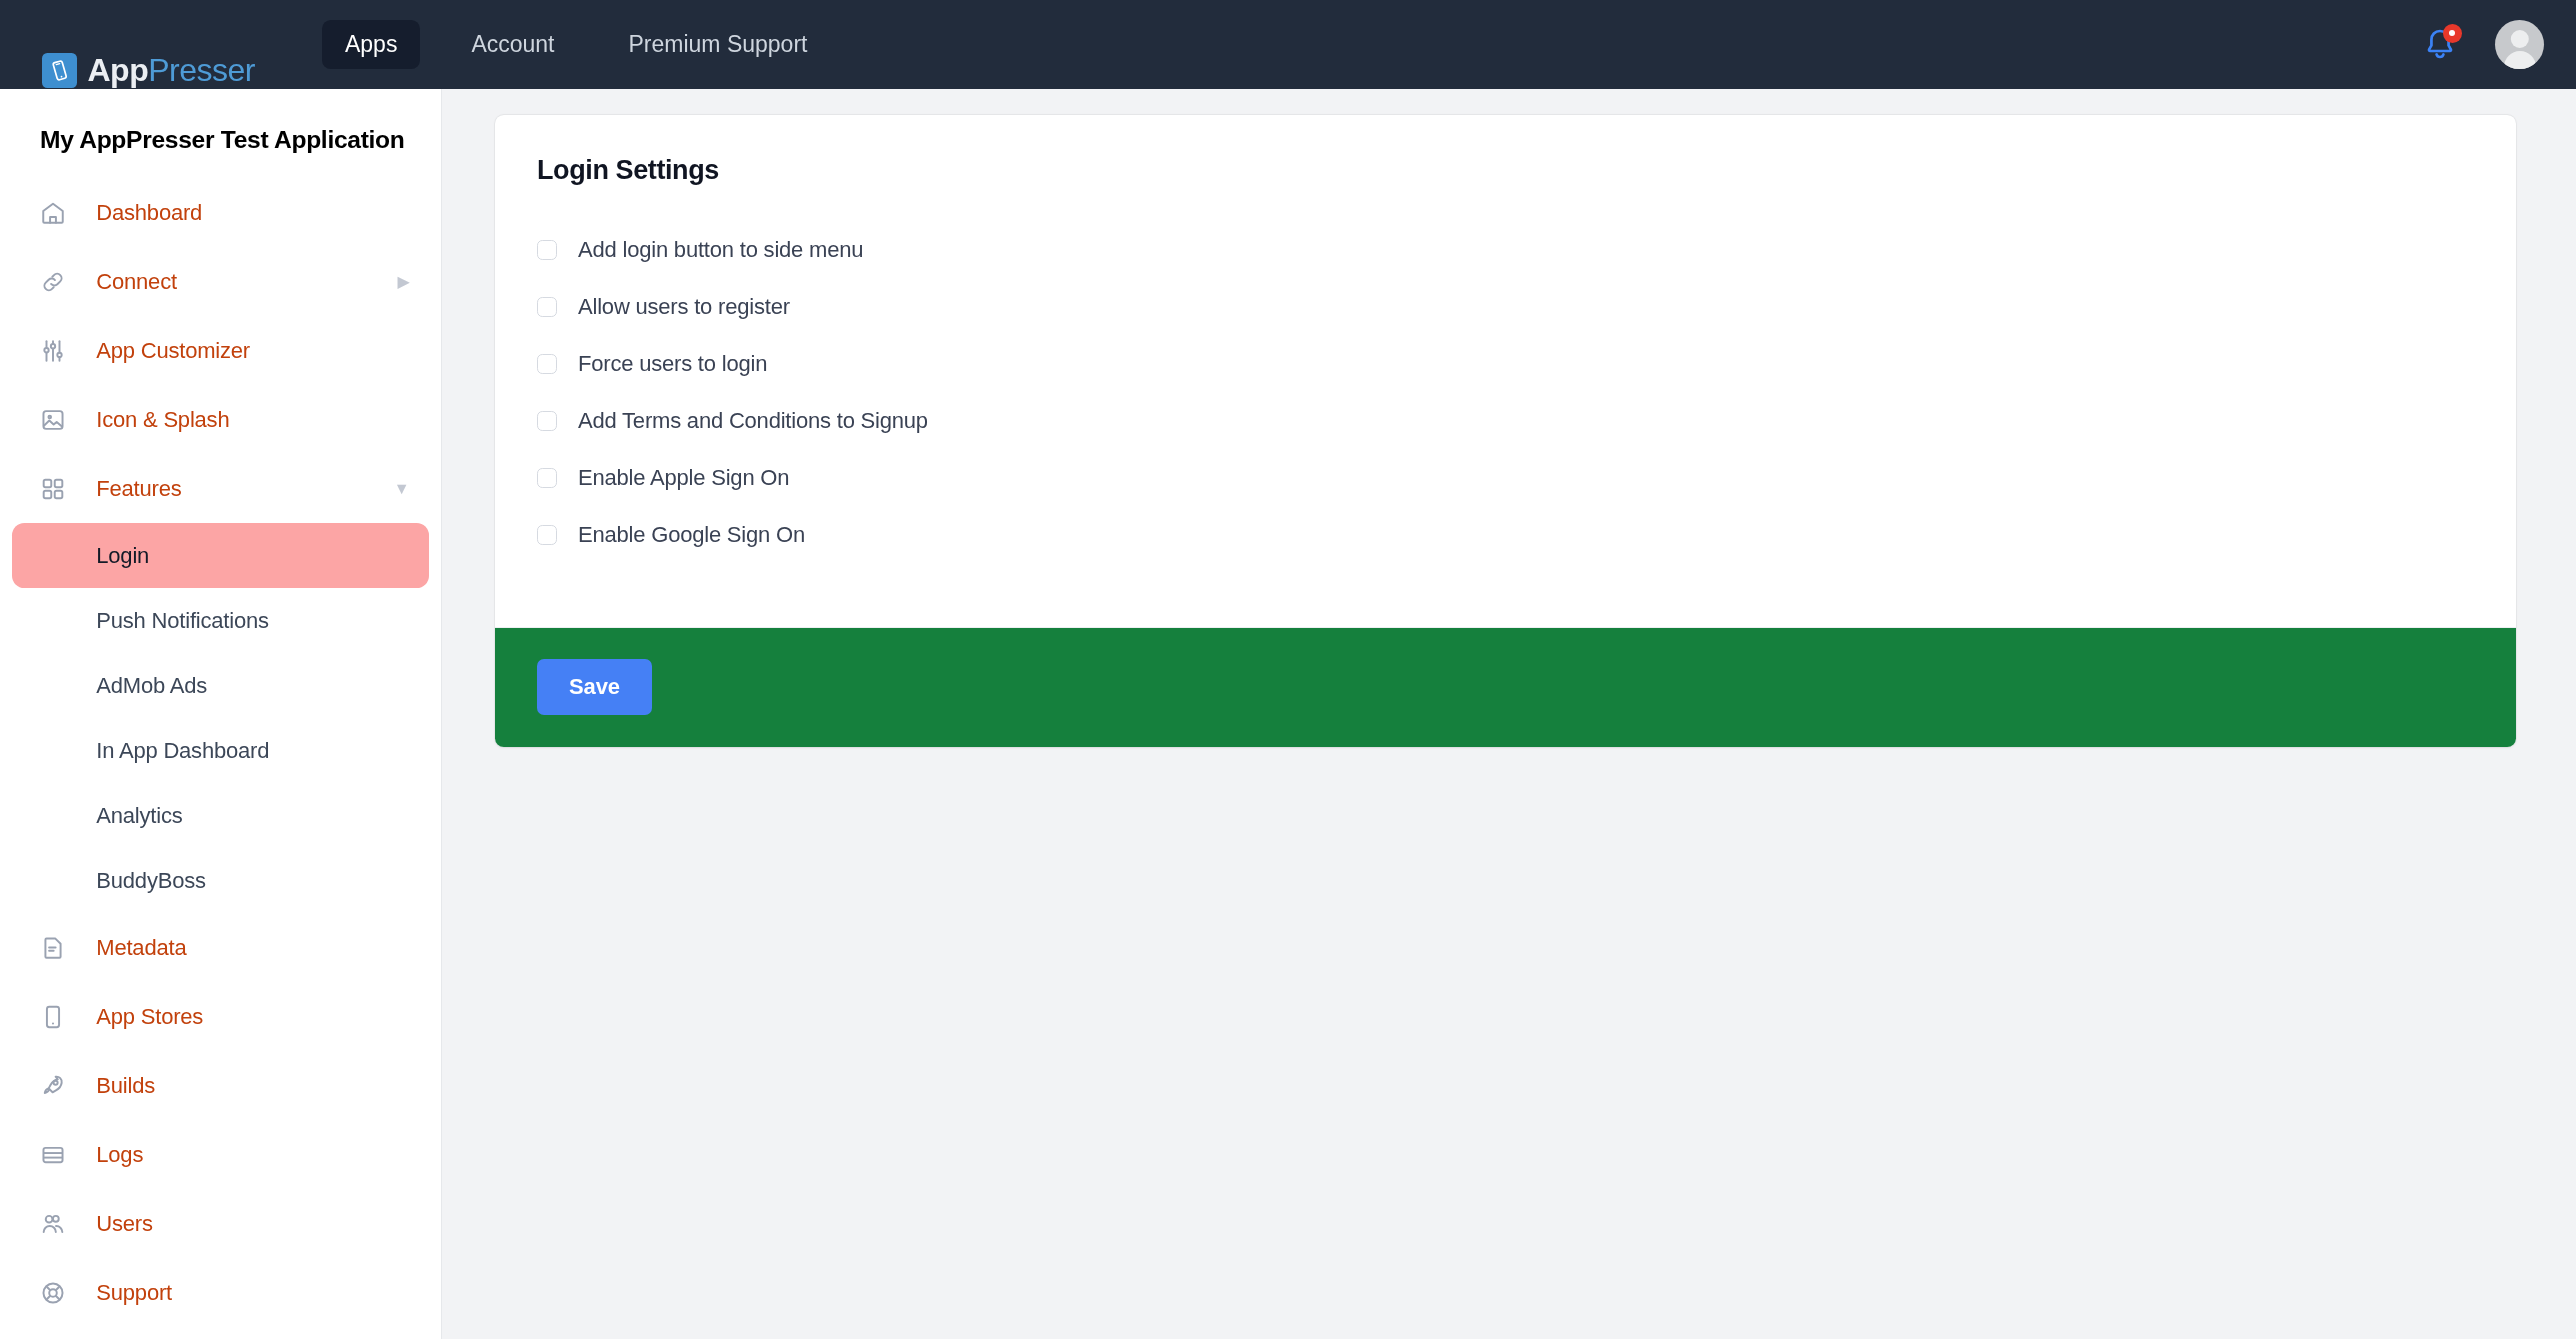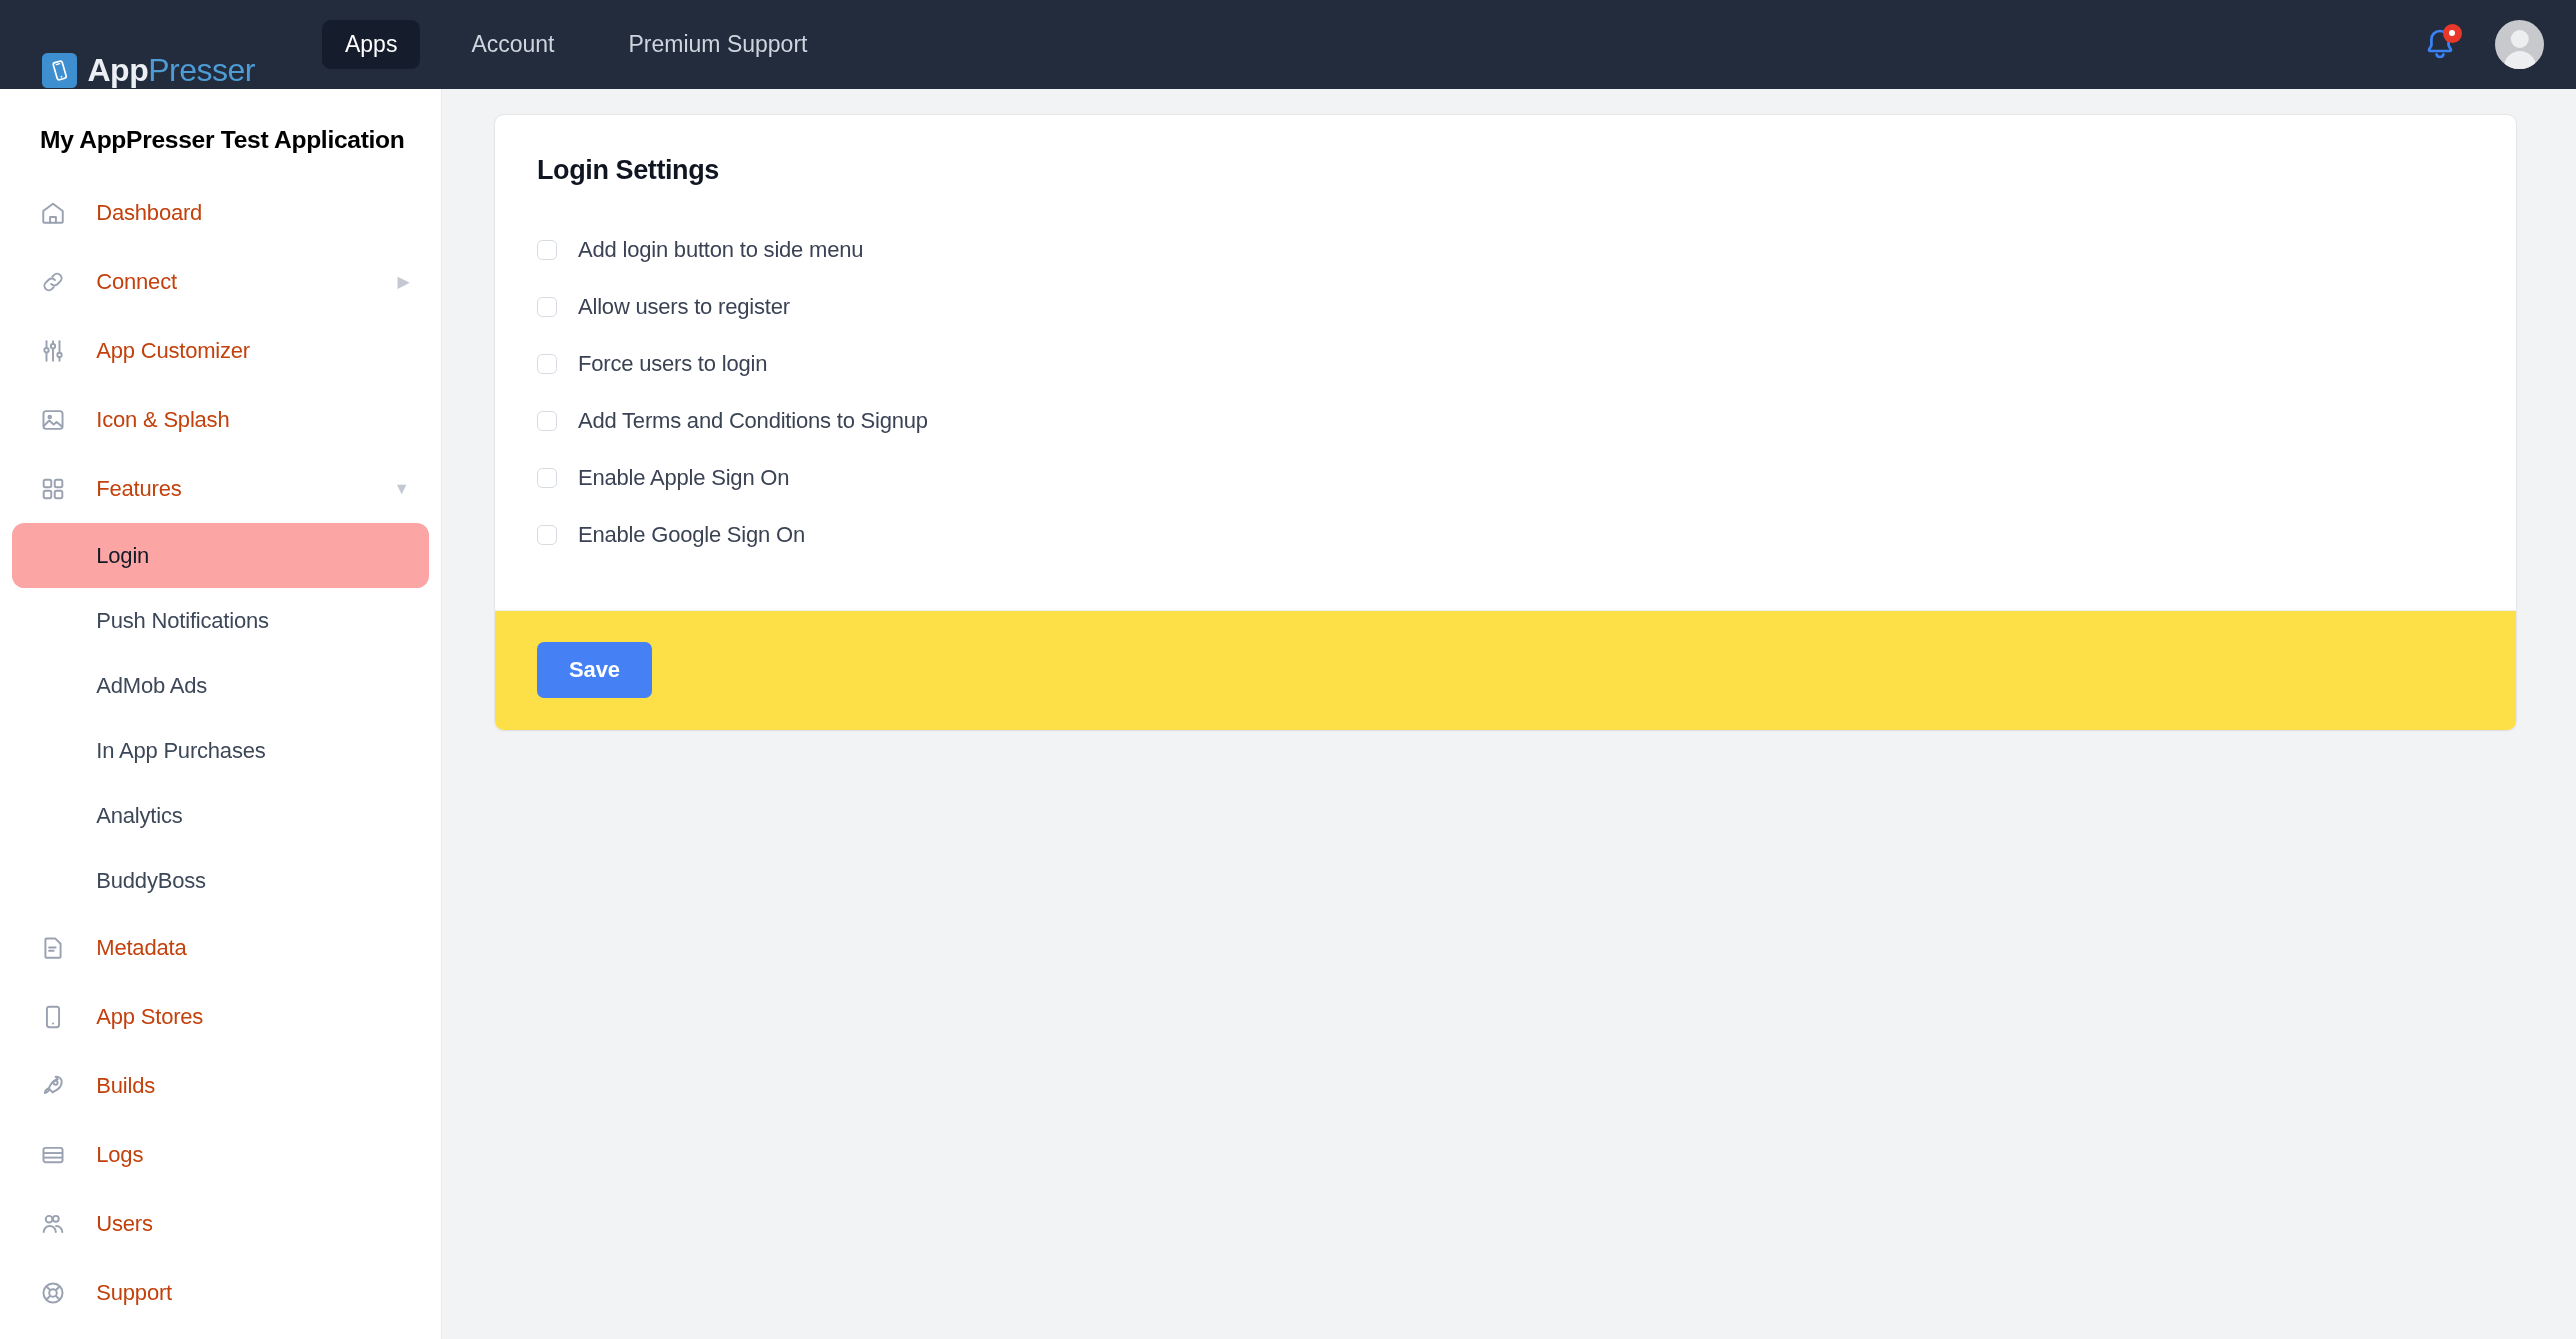--- a/index.html
+++ b/index.html
@@ -105,22 +105,23 @@
   }
   .check-row{ display:flex; align-items:center; height:57px; cursor:pointer; }
   .cbox{
     width:20px; height:20px; border:1.4px solid #D6DAE1; border-radius:5.3px;
     background:#FFFFFF; flex:none;
   }
   .check-label{
     font-size:22px; color:#3A4254; margin-left:21px; letter-spacing:-0.2px; white-space:nowrap;
   }
   .card-footer{
-    background:#fde047; border-top:0.9px solid #EDEFF2;
+    background:#15803d; border-top:0.9px solid #EDEFF2;
     padding:31px 42px 32px 42px;
+    margin-top:17px;
   }
   .btn-save{
     display:inline-block; background:#4580F5; color:#FFFFFF;
     font-size:22px; font-weight:700; letter-spacing:-0.1px;
     padding:15px 32px; border-radius:7px; border:none; cursor:pointer;
     font-family:"Liberation Sans", sans-serif;
   }
 </style>
 </head>
 <body>
@@ -239,21 +240,21 @@
     <div class="sub-item active">
       <span class="sub-label">Login</span>
     </div>
     <div class="sub-item">
       <span class="sub-label">Push Notifications</span>
     </div>
     <div class="sub-item">
       <span class="sub-label">AdMob Ads</span>
     </div>
     <div class="sub-item">
-      <span class="sub-label">In App Purchases</span>
+      <span class="sub-label">In App Dashboard</span>
     </div>
     <div class="sub-item">
       <span class="sub-label">Analytics</span>
     </div>
     <div class="sub-item">
       <span class="sub-label">BuddyBoss</span>
     </div>
   </div>
 
   <div class="nav-list">

